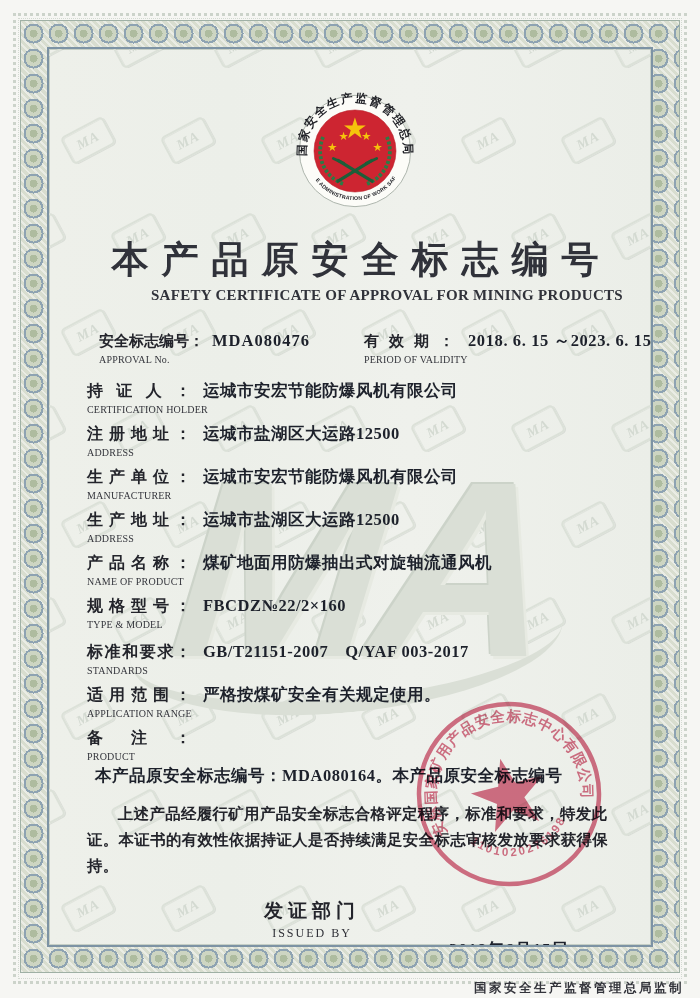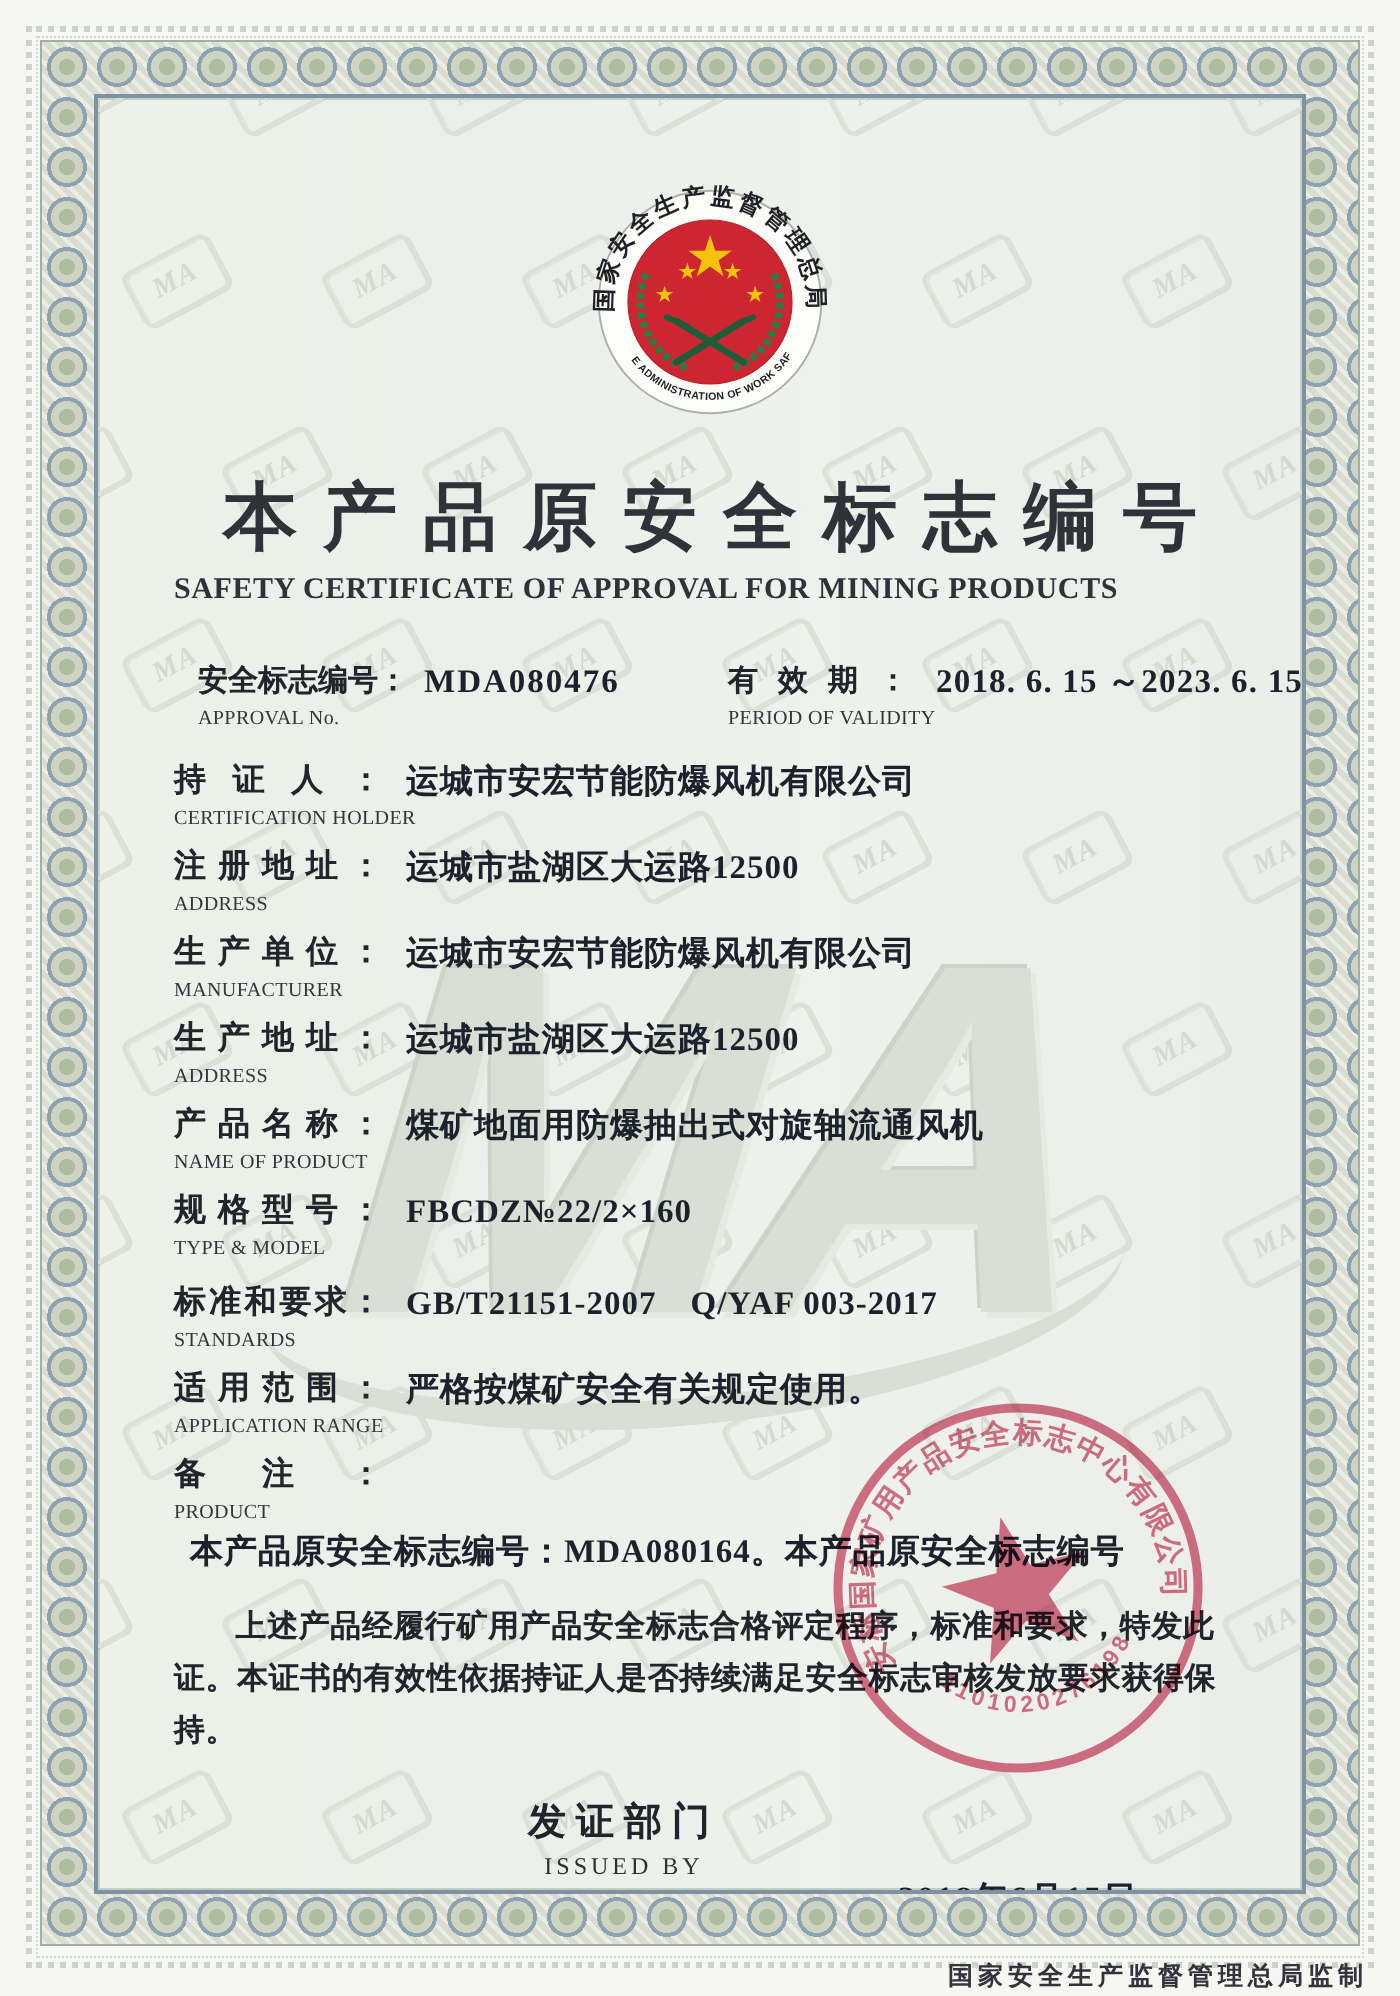--- a/index.html
+++ b/index.html
@@ -32,21 +32,21 @@
          text-shadow:3px 3px 0 #e7eae2,-2px -2px 0 #ccd3c9;letter-spacing:-12px;}
   .bigma .swoosh{position:absolute;left:10px;top:150px;width:430px;height:130px;border-radius:50%;
          border-bottom:14px solid #dadfd6;transform:rotate(-5deg);}
 
   
   .content{position:relative;z-index:1;padding:30px 28px 0 38px;color:#23242b;}
 
   .emblem-wrap{display:flex;justify-content:center;margin-top:6px;}
   .title-zh{margin-top:20px;text-align:center;font-size:37px;font-weight:700;color:#30323a;
             letter-spacing:13px;text-indent:13px;line-height:46px;}
-  .title-en{margin-top:4px;text-align:left;font-size:15px;font-weight:700;color:#30323a;letter-spacing:0.3px;}
+  .title-en{margin-top:4px;text-align:right;font-size:15px;font-weight:700;color:#30323a;letter-spacing:0.3px;}
 
   .row{position:relative;}
   .label-wrap{display:inline-block;width:104px;vertical-align:top;}
   .zh-label{display:block;font-size:16px;font-weight:700;line-height:26px;color:#23242b;
             text-align:justify;text-align-last:justify;white-space:nowrap;}
   .en-label{display:block;font-size:10px;line-height:12px;color:#34353c;white-space:nowrap;letter-spacing:0.2px;}
   .value{display:inline-block;font-size:16.5px;line-height:26px;letter-spacing:0.5px;color:#1d212b;
          white-space:nowrap;vertical-align:top;margin-left:8px;font-weight:600;}
 
   .approval-row{display:flex;margin-top:24px;}

